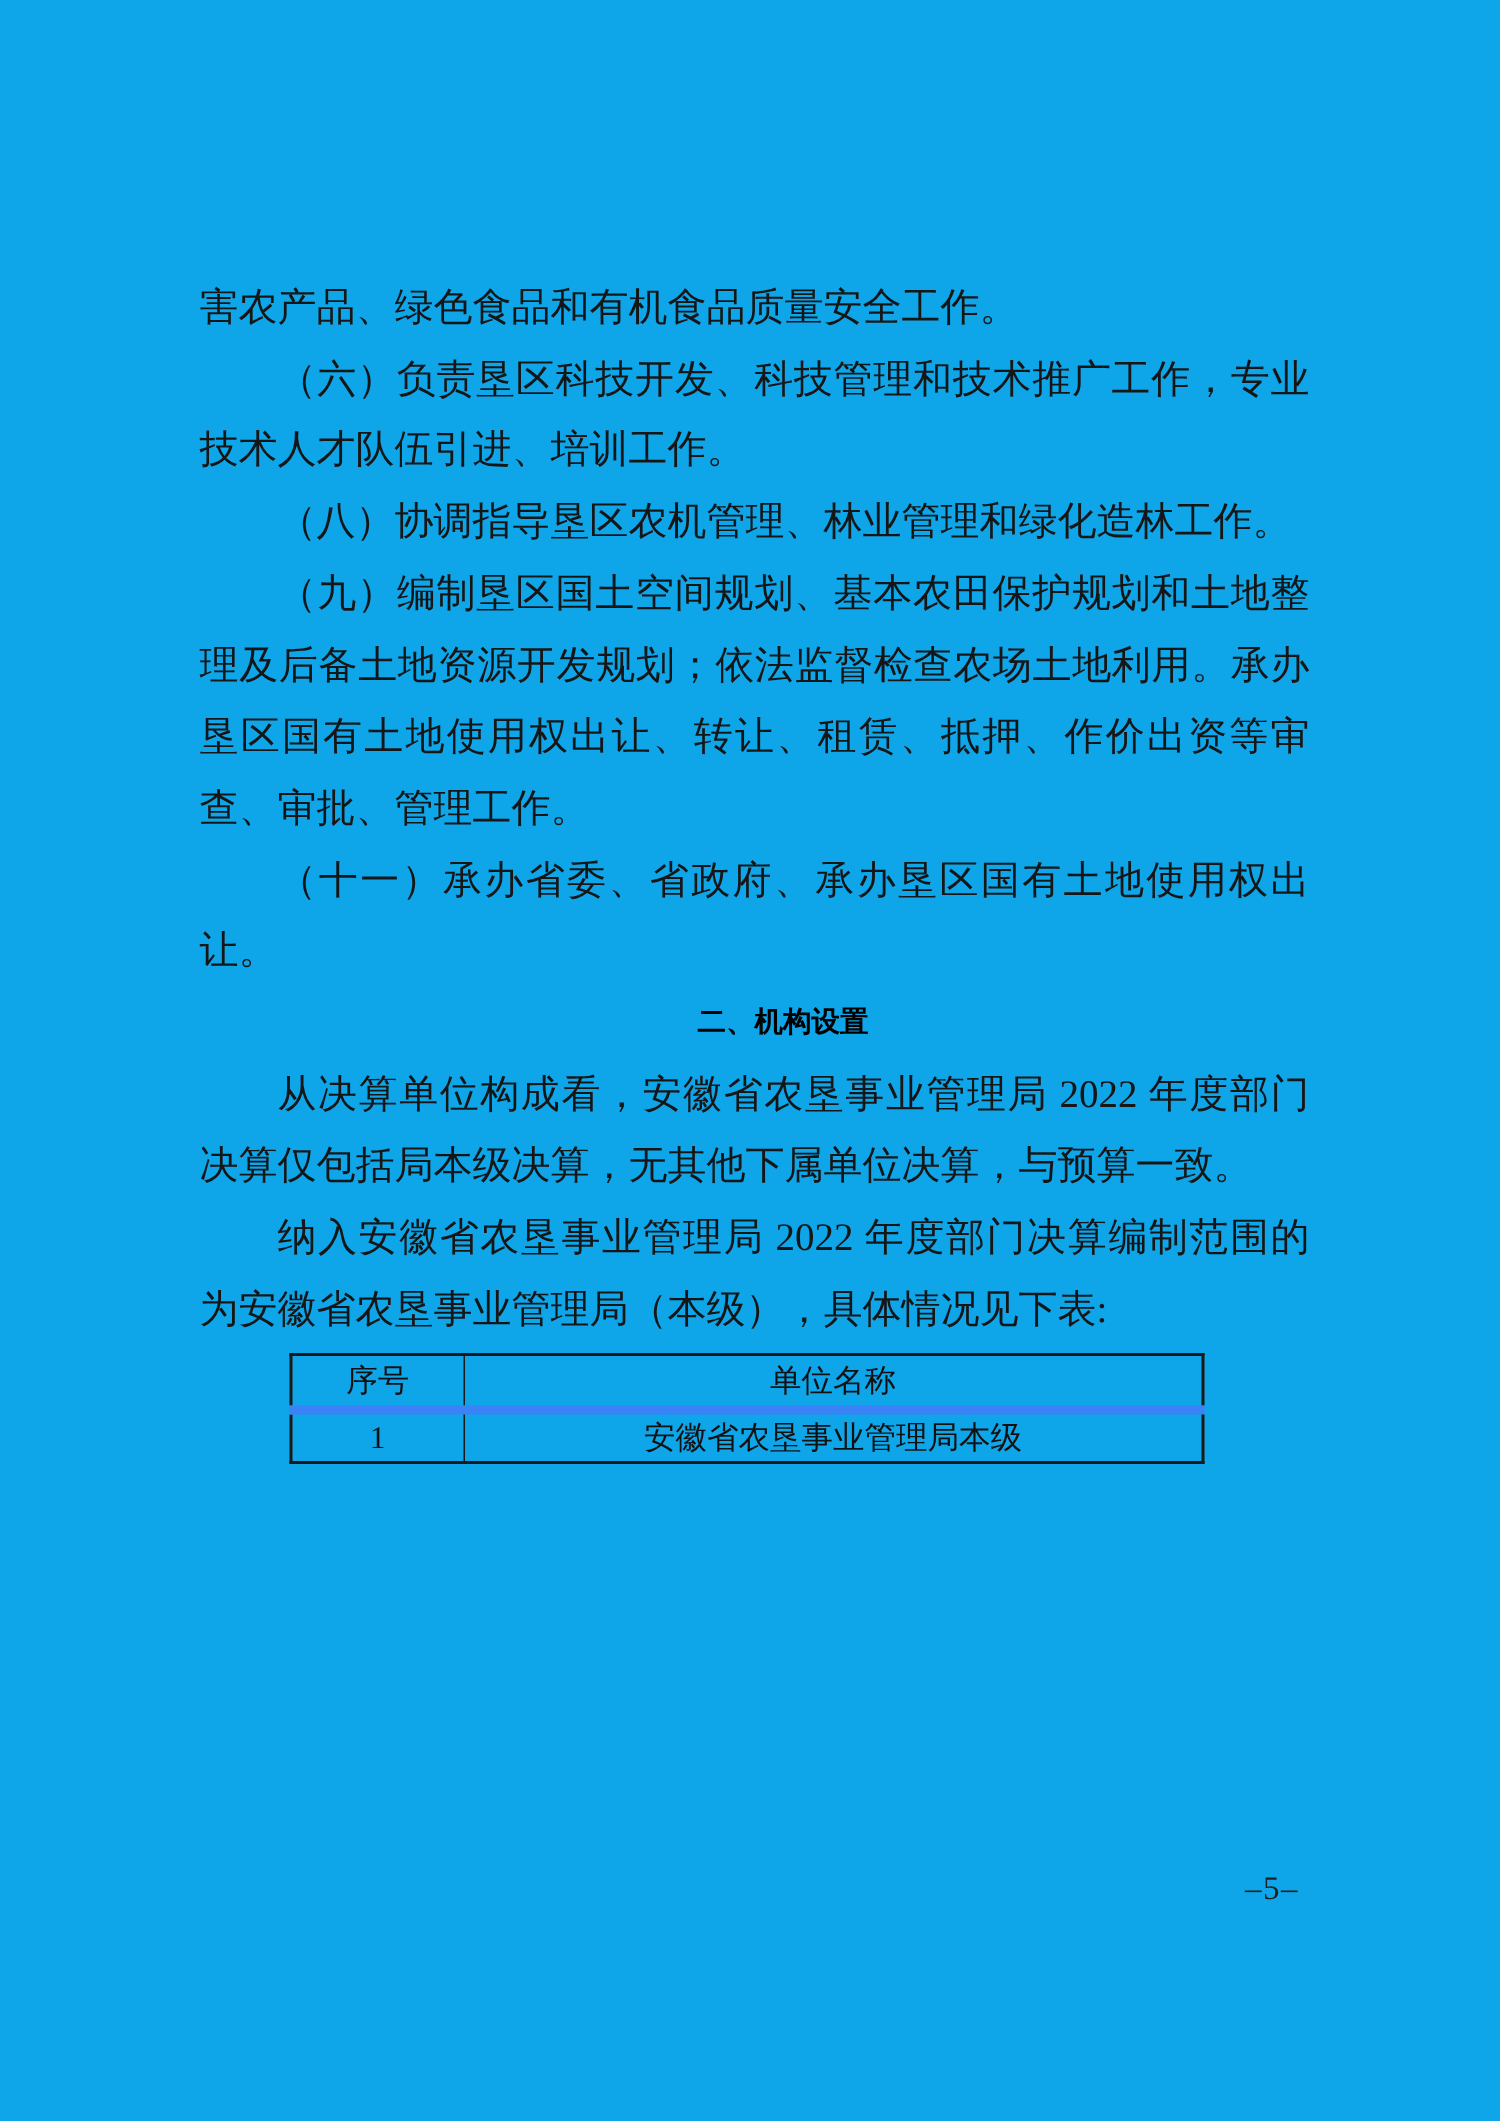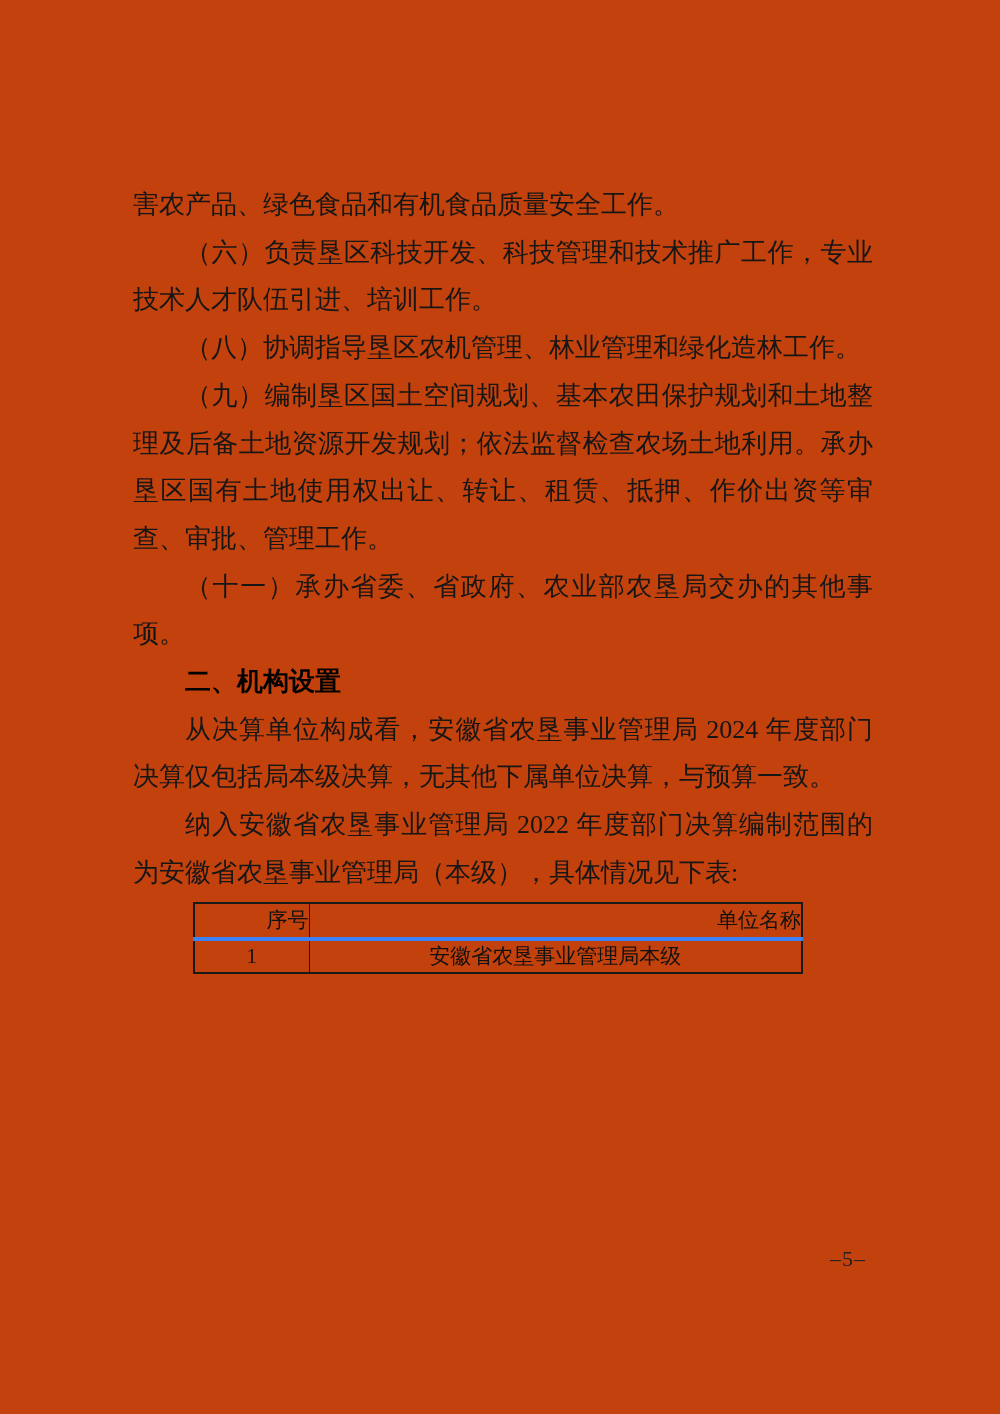--- a/index.html
+++ b/index.html
@@ -10,21 +10,21 @@
     width: 1000px;
     height: 1414px;
     background: #ffffff;
     position: relative;
     overflow: hidden;
     color: #141414;
   }
   .doc-page {
     position: absolute;
     inset: 0;
-    background: #c2410c;
+    background: #0ea5e9;
   }
   .doc-body {
     position: absolute;
     left: 133px;
     top: 181px;
     width: 740px;
     font-family: "Liberation Serif", serif;
     font-size: 26px;
     line-height: 47.7px;
     text-align: justify;
@@ -34,25 +34,25 @@
     margin: 0;
     text-indent: 2em;
   }
   .doc-body p.no-indent {
     text-indent: 0;
   }
   .section-heading {
     margin: 0;
     font-family: Liberation Sans, sans-serif;
     font-weight: bold;
-    font-size: 26px;
+    font-size: 19px;
     line-height: 47.7px;
     text-indent: 2em;
     color: #000000;
-    text-align: left;
+    text-align: center;
   }
   table.units-table {
     border-collapse: collapse;
     margin-left: 60px;
     margin-top: 5px;
     width: 610px;
     table-layout: fixed;
     font-family: "Liberation Serif", serif;
     font-size: 21px;
     line-height: normal;
@@ -66,22 +66,21 @@
     padding: 0;
     font-weight: normal;
     text-align: center;
     vertical-align: middle;
   }
   table.units-table {
     border: 2px solid #1a1a1a;
   }
   table.units-table tr.header-row th {
     height: 33px;
-    border-bottom: 4px solid #3b82f6;
-    text-align: right;
+    border-bottom: 6px solid #3b82f6;
   }
   table.units-table tr.data-row td {
     height: 31px;
   }
   .page-number {
     position: absolute;
     top: 1246px;
     left: 830px;
     font-family: "Liberation Serif", serif;
     font-size: 22px;
@@ -93,25 +92,25 @@
 <body>
 
 <div class="doc-page">
 
   <div class="doc-body">
 
     <p class="no-indent">害农产品、绿色食品和有机食品质量安全工作。</p>
     <p>（六）负责垦区科技开发、科技管理和技术推广工作，专业技术人才队伍引进、培训工作。</p>
     <p>（八）协调指导垦区农机管理、林业管理和绿化造林工作。</p>
     <p>（九）编制垦区国土空间规划、基本农田保护规划和土地整理及后备土地资源开发规划；依法监督检查农场土地利用。承办垦区国有土地使用权出让、转让、租赁、抵押、作价出资等审查、审批、管理工作。</p>
-    <p>（十一）承办省委、省政府、农业部农垦局交办的其他事项。</p>
+    <p>（十一）承办省委、省政府、承办垦区国有土地使用权出让。</p>
 
     <h2 class="section-heading">二、机构设置</h2>
 
-    <p>从决算单位构成看，安徽省农垦事业管理局 2024 年度部门决算仅包括局本级决算，无其他下属单位决算，与预算一致。</p>
+    <p>从决算单位构成看，安徽省农垦事业管理局 2022 年度部门决算仅包括局本级决算，无其他下属单位决算，与预算一致。</p>
     <p>纳入安徽省农垦事业管理局 2022 年度部门决算编制范围的为安徽省农垦事业管理局（本级），具体情况见下表:</p>
 
     <table class="units-table">
       <colgroup>
         <col class="col-seq">
         <col class="col-name">
       </colgroup>
       <tbody>
         <tr class="header-row">
           <th>序号</th>

